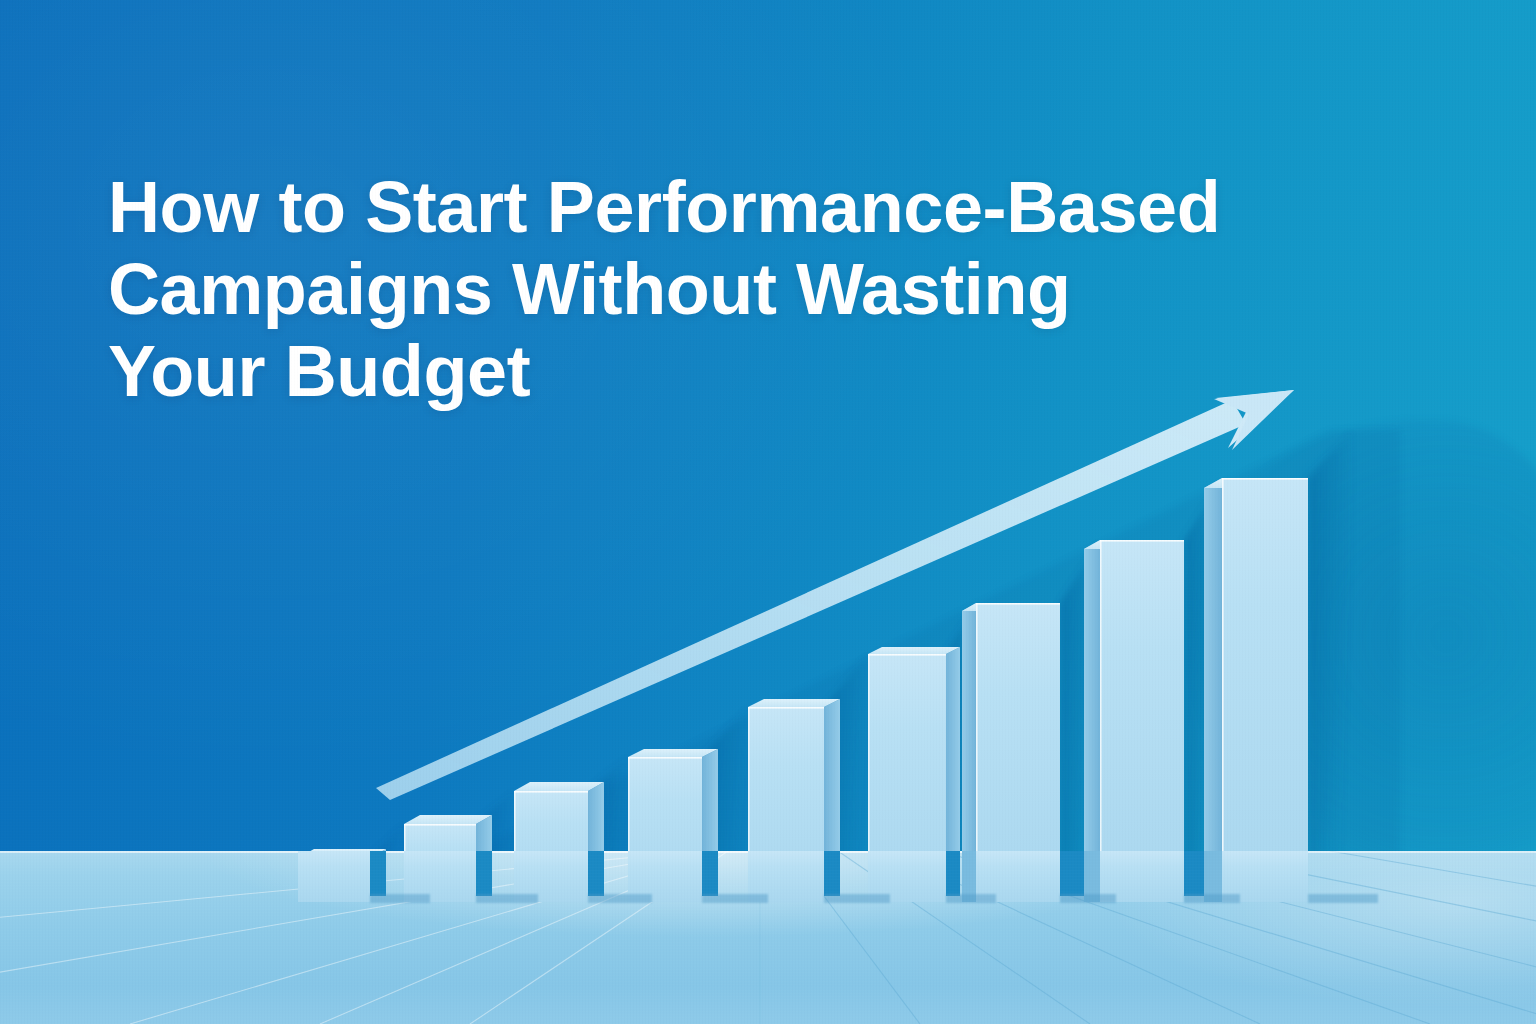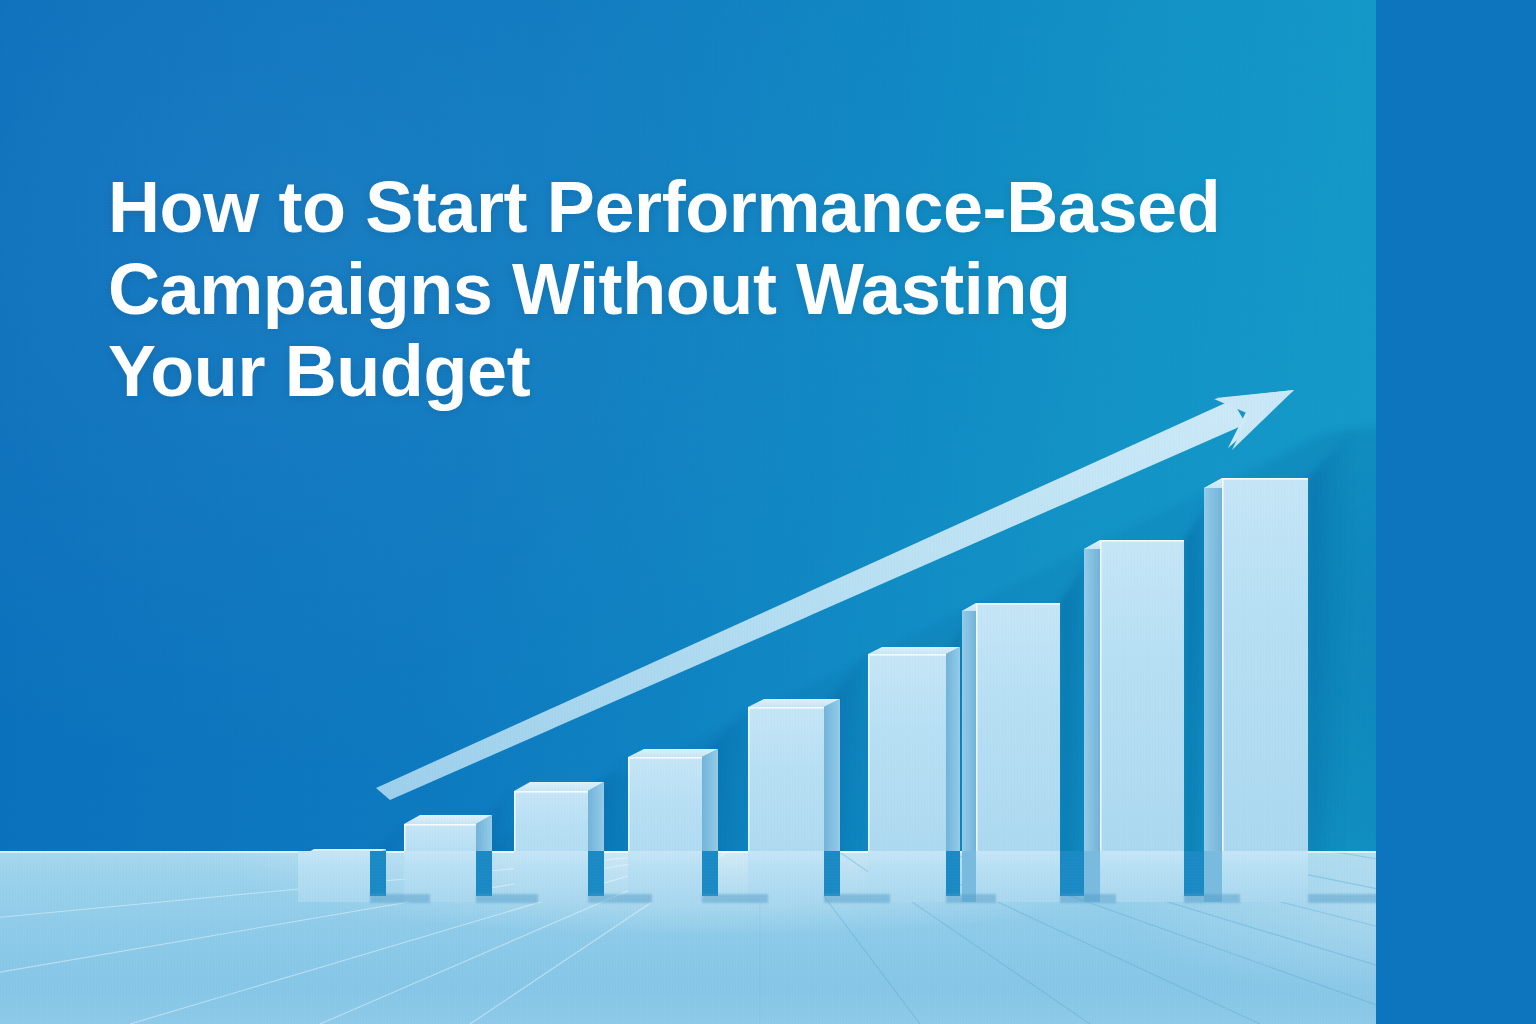--- a/index.html
+++ b/index.html
@@ -2,21 +2,21 @@
 <html><head>
 <meta charset="utf-8">
 <style>
   html, body {
     margin: 0;
     padding: 0;
     background: #0d74be;
   }
   #stage {
     position: relative;
-    width: 1376px;
+    width: 1536px;
     height: 1024px;
     overflow: hidden;
     font-family: "Liberation Sans", sans-serif;
   }
 
   
   .wall {
     position: absolute;
     left: 0; top: 0;
     width: 1536px; height: 1024px;

